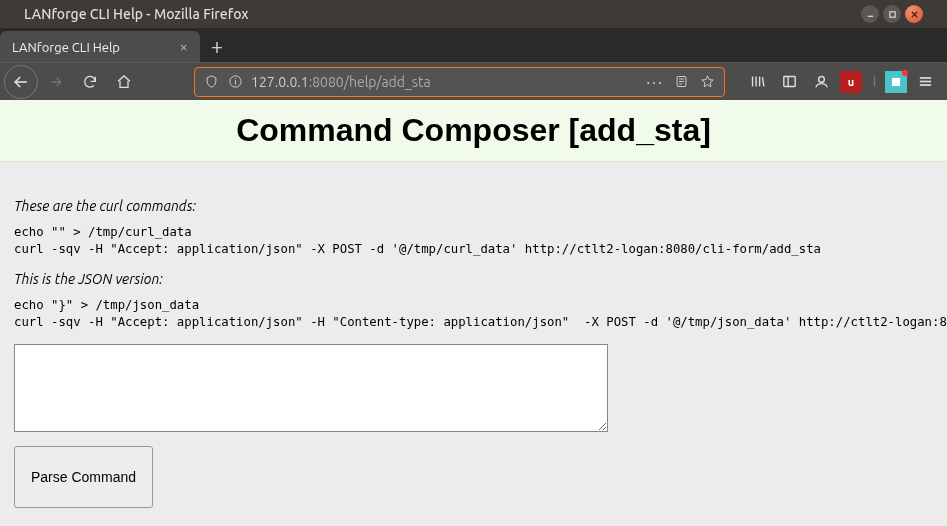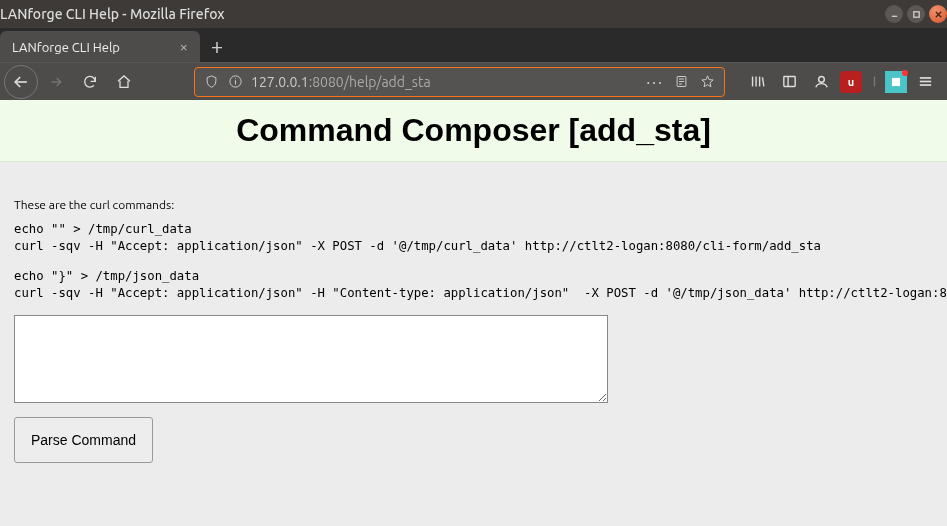--- a/index.html
+++ b/index.html
@@ -10,21 +10,21 @@
     background: #ececec;
     overflow: hidden;
   }
 
   
   .titlebar {
     height: 28px;
     background: #3d3a37;
     display: flex;
     align-items: center;
-    padding: 0 0;
+    padding: 0 24px;
     color: #ddd;
     font-size: 14px;
     font-weight: 500;
   }
   .titlebar .title { flex: 1; }
   .titlebar .win-btns { display: flex; gap: 4px; }
   .titlebar .win-btn {
     width: 18px; height: 18px;
     border-radius: 50%;
     background: #5a5754;
@@ -174,22 +174,23 @@
     font-size: 32px;
     font-weight: bold;
     color:#000;
   }
   .content {
     padding: 30px 14px 20px 14px;
     color:#000;
     white-space:nowrap;
   }
   .content p {
-    font-size: 12px;
+    font-size: 14px;
     margin: 6px 0 10px 0;
+    font-style: italic;
   }
   .content pre {
     font-family: "DejaVu Sans Mono", "Courier New", monospace;
     font-size: 12.3px;
     line-height: 1.35;
     margin-bottom: 14px;
     white-space: pre;
   }
   .cli-textarea {
     width: 594px;
@@ -198,21 +199,21 @@
     border:1px solid #888;
     background:#fff;
     font-family: "DejaVu Sans Mono", monospace;
     font-size:13px;
     padding:4px;
     display:block;
     margin-top:8px;
   }
   .parse-btn {
     margin-top:14px;
-    padding: 14px 16px;
+    padding: 22px 16px;
     background:#ededed;
     border:1px solid #999;
     border-radius:3px;
     font-size:14px;
     cursor:pointer;
   }
 </style>
 </head>
 <body>
 
@@ -348,20 +349,21 @@
 
 <div class="page">
   <div class="banner">
     <h1>Command Composer [add_sta]</h1>
   </div>
   <div class="content">
     <p>These are the curl commands:</p>
     <pre>echo "" &gt; /tmp/curl_data
 curl -sqv -H "Accept: application/json" -X POST -d '@/tmp/curl_data' http://ctlt2-logan:8080/cli-form/add_sta</pre>
 
+    <p>This is the JSON version:</p>
     <pre>echo "}" &gt; /tmp/json_data
 curl -sqv -H "Accept: application/json" -H "Content-type: application/json"  -X POST -d '@/tmp/json_data' http://ctlt2-logan:8080/cli-json/add_sta</pre>
 
     <textarea class="cli-textarea" value="" style=""></textarea>
 
     <button class="parse-btn">Parse Command</button>
   </div>
 </div>
 
 </body></html>

